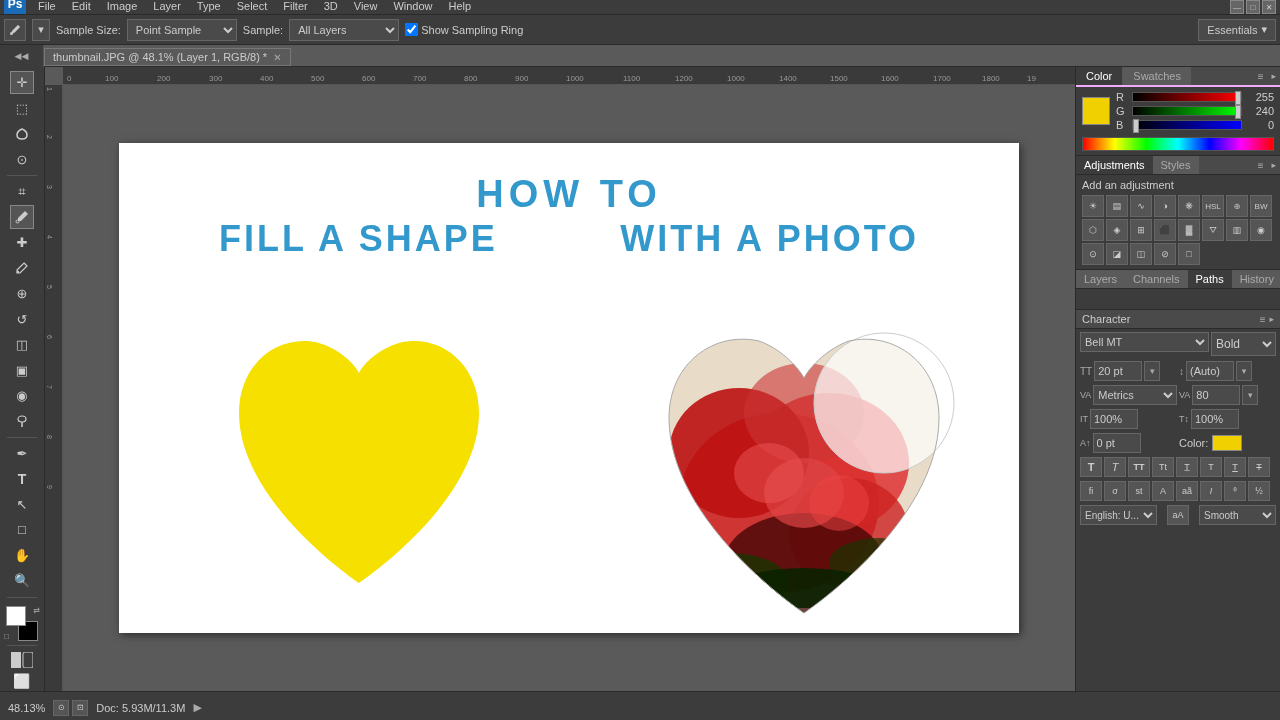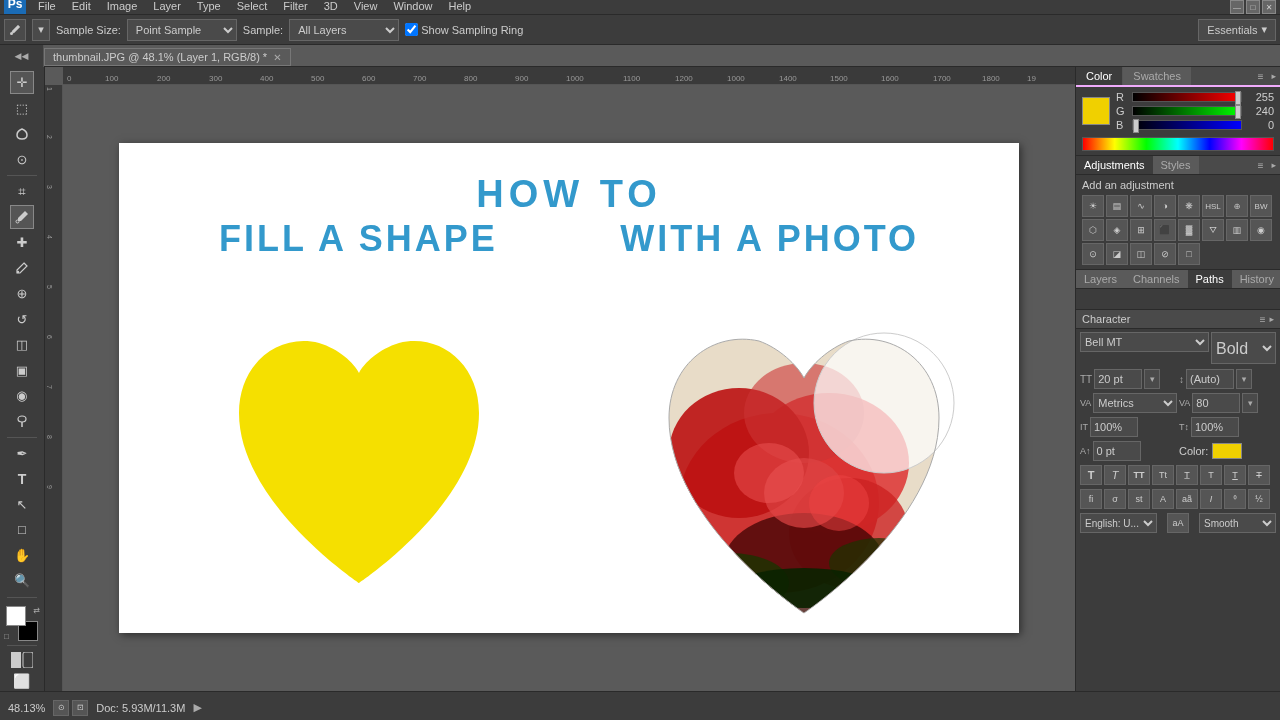--- a/index.html
+++ b/index.html
@@ -379,21 +379,21 @@
         <div style="display:flex;gap:4px;align-items:center;">
           <div style="font-size:10px;color:#aaa;cursor:pointer;">≡</div>
           <div style="font-size:9px;color:#aaa;cursor:pointer;">▸</div>
         </div>
       </div>
 
       <div style="display:flex;gap:2px;padding:3px 4px;">
         <select style="flex:1;background:#4a4a4a;border:1px solid #666;color:#ccc;font-size:11px;height:20px;cursor:pointer;">
           <option>Bell MT</option>
         </select>
-        <select style="width:65px;background:#4a4a4a;border:1px solid #666;color:#ccc;font-size:16px;height:32px;cursor:pointer;">
+        <select style="width:65px;background:#4a4a4a;border:1px solid #666;color:#ccc;font-size:12px;height:24px;cursor:pointer;">
           <option>Bold</option>
         </select>
       </div>
 
       <div style="display:flex;gap:2px;padding:2px 4px;">
         <div style="display:flex;align-items:center;gap:2px;flex:1;">
           <span style="font-size:10px;color:#aaa;">TT</span>
           <input type="text" value="20 pt" style="width: 48px; background: rgb(74, 74, 74); border: 1px solid rgb(102, 102, 102); color: rgb(204, 204, 204); font-size: 11px; height: 20px; padding: 0px 3px;">
           <div style="width:16px;height:20px;background:#4a4a4a;border:1px solid #666;display:flex;align-items:center;justify-content:center;cursor:pointer;font-size:9px;color:#aaa;">▾</div>
         </div>

